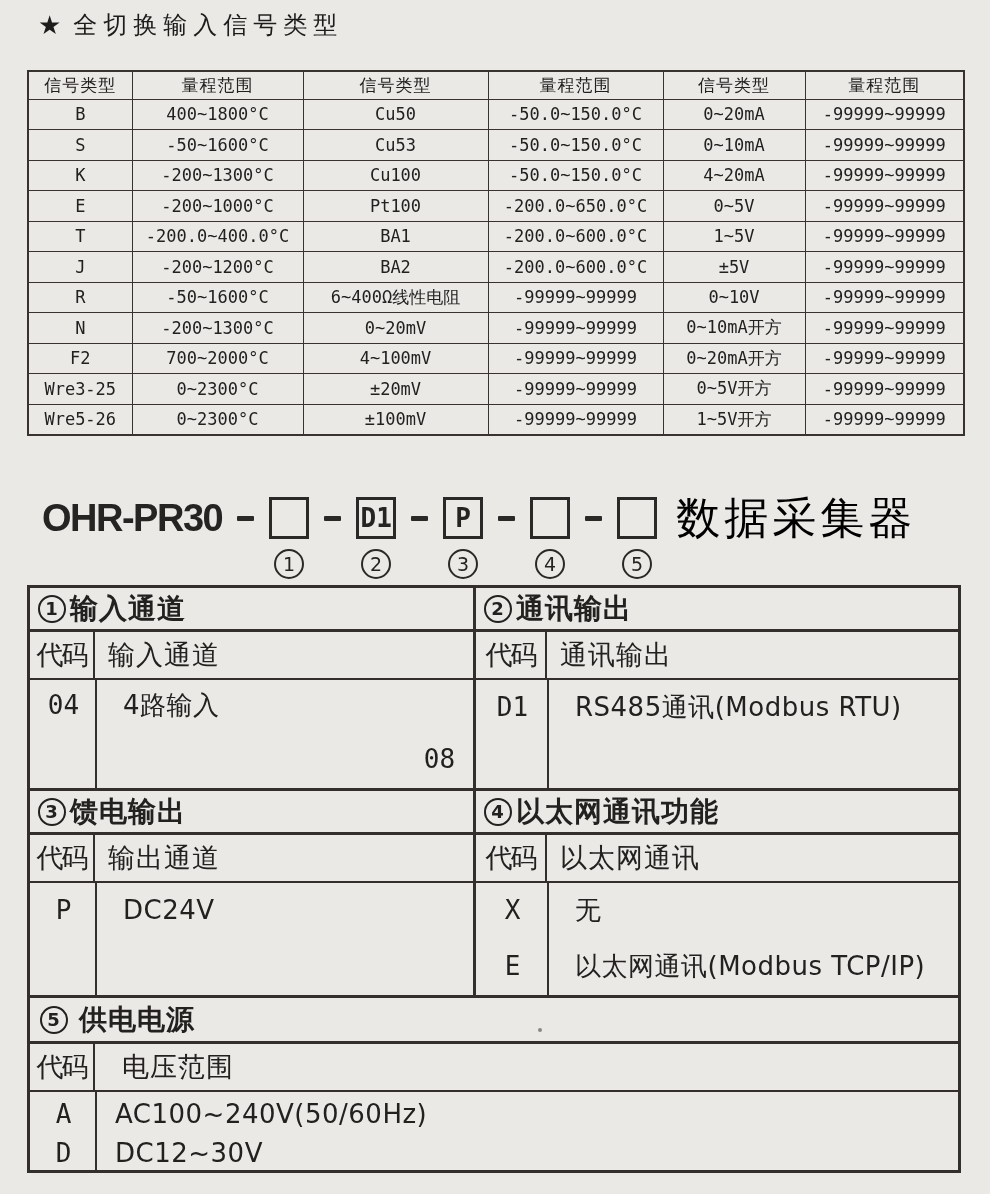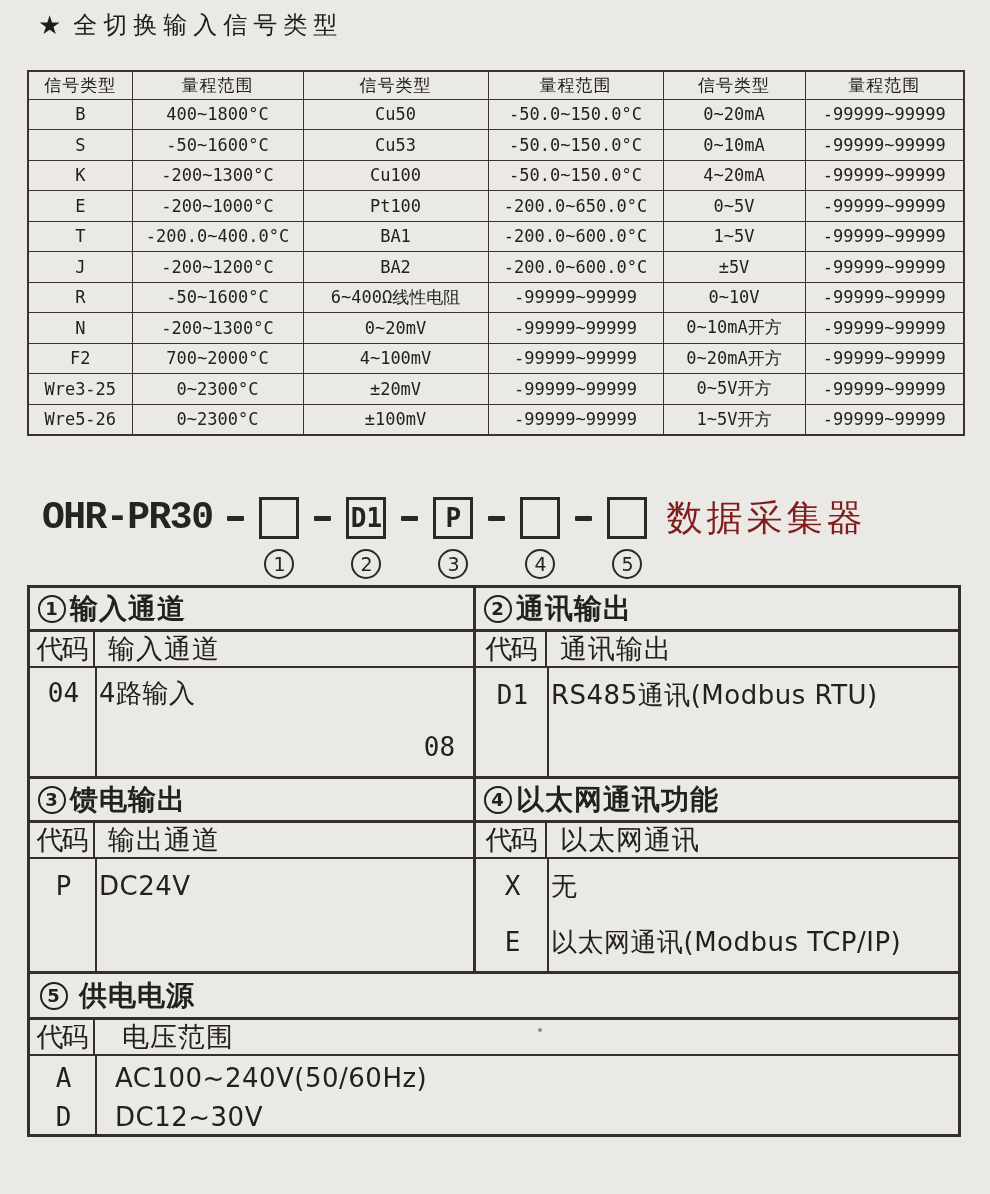--- a/index.html
+++ b/index.html
@@ -39,39 +39,39 @@
     height:30.5px; font-size:17px;
     font-family:"DejaVu Sans Mono","DejaVu Sans",monospace,sans-serif;
   }
 
   
   .model-line {
     position:absolute; left:42px; top:490px;
     display:flex; align-items:flex-start; gap:15px;
   }
   .model-prefix {
-    font-family:Liberation Mono, monospace;
+    font-family:Liberation Sans, sans-serif;
     font-weight:bold; font-size:38px; line-height:56px; letter-spacing:-1.5px;
     color:#262422;
   }
   .mdash { width:17px; height:5px; background:#2b2927; margin-top:26px; border-radius:1px; }
   .mgroup { display:flex; flex-direction:column; align-items:center; gap:10px; margin-top:7px; }
   .mbox {
     width:40px; height:42px; border:3px solid #2b2927;
     display:flex; align-items:center; justify-content:center;
     font-family:"DejaVu Sans Mono","DejaVu Sans",monospace,sans-serif;
     font-weight:bold; font-size:26px; color:#262422;
   }
   .mcircle {
     width:30px; height:30px; border:2px solid #2b2927; border-radius:50%;
     display:flex; align-items:center; justify-content:center;
     font-size:19px; line-height:1; color:#262422;
   }
   .model-suffix {
-    font-size:36px; line-height:56px; letter-spacing:4px; margin-left:4px; color:#7f1d1d;
+    font-size:44px; line-height:56px; letter-spacing:4px; margin-left:4px; color:#000000;
   }
 
   
   .order {
     position:absolute; left:27px; top:585px; width:934px;
     border:3px solid #332f2c; background:transparent;
   }
   .band { display:flex; border-bottom:3px solid #332f2c; }
   .band:last-child { border-bottom:none; }
   .half-left  { width:446px; border-right:3px solid #332f2c; }
@@ -85,41 +85,41 @@
     font-weight:bold; font-size:28px; letter-spacing:1px;
   }
   .sec-title.tall { height:46px; }
   .sec-title.gap10 { gap:11px; padding-left:10px; }
   .tcircle {
     width:28px; height:28px; border:2.5px solid #232120; border-radius:50%;
     display:flex; align-items:center; justify-content:center;
     font-size:18px; font-weight:bold; flex:0 0 auto;
   }
   .sec-head {
-    height:36px; border-bottom:2px solid #332f2c;
+    height:48px; border-bottom:2px solid #332f2c;
     display:flex; align-items:stretch; font-size:27px;
   }
   .head-code {
     width:65px; border-right:2px solid #332f2c;
     display:flex; align-items:center; justify-content:center; letter-spacing:-2px;
   }
   .head-code.w71 { width:71px; }
   .head-label { flex:1; display:flex; align-items:center; padding-left:13px; letter-spacing:1px; }
   .head-label.pad26 { padding-left:27px; }
 
   .sec-body { flex:1; position:relative; font-size:26px; }
   .sec-body .divider { position:absolute; left:65px; top:0; bottom:0; width:2px; background:#332f2c; }
   .sec-body .divider.d71 { left:71px; }
   .brow { display:flex; }
   .brow .bcode {
     width:67px; text-align:center;
     font-family:"DejaVu Sans Mono","DejaVu Sans",monospace,sans-serif;
   }
   .brow.r .bcode { width:73px; }
-  .brow .bval { flex:1; padding-left:2px; letter-spacing:0.5px; white-space:nowrap; overflow:hidden; }
+  .brow .bval { flex:1; padding-left:26px; letter-spacing:0.5px; white-space:nowrap; overflow:hidden; }
   .brow .bval.pad26 { padding-left:18px; }
   .h50 { height:50px; line-height:50px; }
   .h54 { height:54px; line-height:54px; }
   .h58 { height:58px; line-height:58px;justify-content:flex-end; }
   .h44 { height:44px; line-height:44px; }
   .h34 { height:34px; line-height:34px; }
 
   .dot-artifact {
     position:absolute; left:538px; top:1028px; width:4px; height:4px;
     background:#6b6662; border-radius:50%; opacity:0.75;

